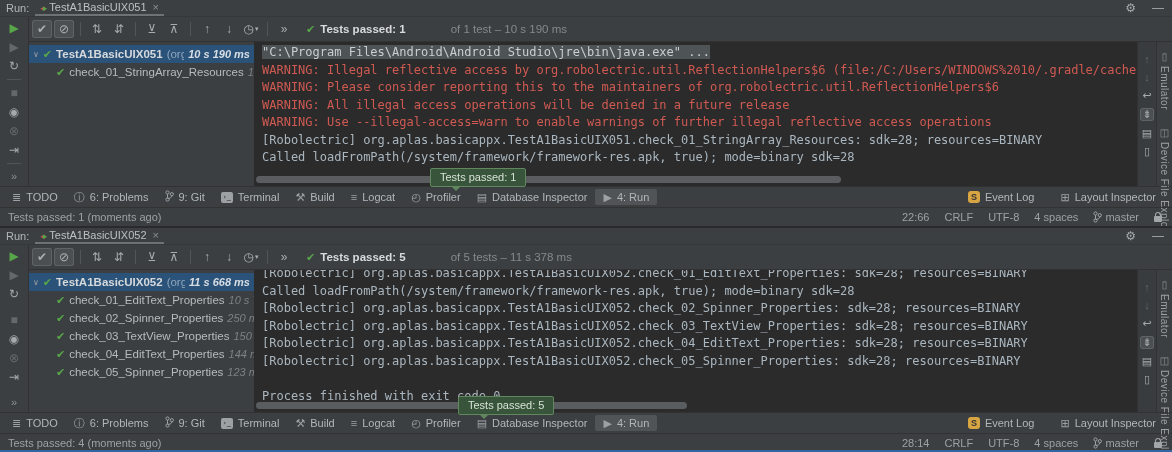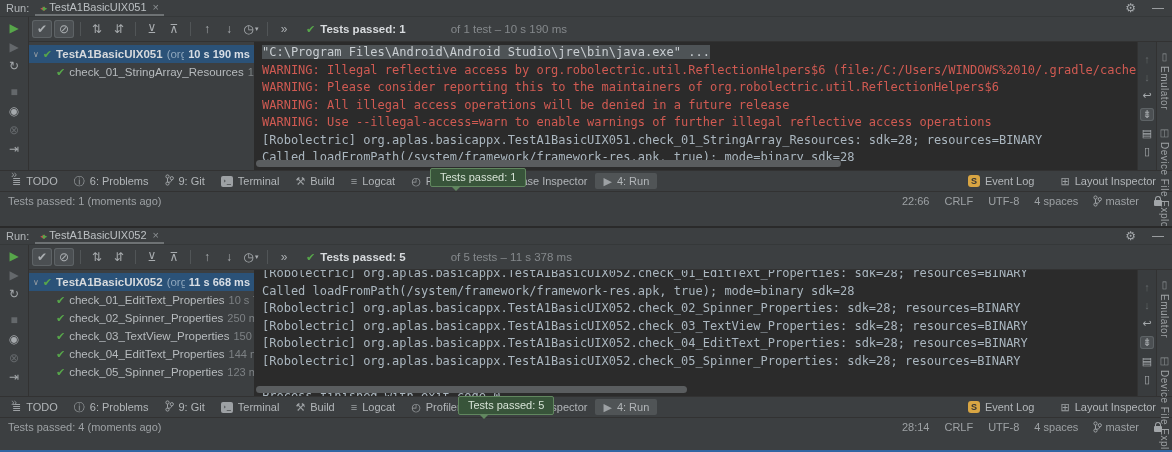--- a/index.html
+++ b/index.html
@@ -41,21 +41,21 @@
   .body{flex:1;display:flex;min-height:0;}
   .tree{flex:0 0 225px;padding-top:3px;font-size:11.5px;overflow:hidden;}
   .tree-row{height:18px;display:flex;align-items:center;gap:4px;padding:0 4px;white-space:nowrap;overflow:hidden;}
   .tree-row.selected{background:#2b5278;}
   .tree-row.child{padding-left:27px;}
   .twisty{color:#9da1a4;font-size:8px;width:9px;}
   .check{color:#57a64a;font-size:11px;}
   .tlabel{color:#b7bbbe;}
   .tlabel.root{color:#d6d9dc;font-weight:bold;}
   .tpkg{color:#8fa7bd;overflow:hidden;flex:1 1 auto;min-width:0;}
-  .ttime{margin-left:auto;color:#7d8184;font-size:11px;flex:0 0 auto;}
+  .ttime{margin-left:auto;color:#7d8184;font-size:11px;flex:0 0 auto;font-style:italic;}
   .selected .ttime{color:#d8dee5;font-weight:bold;}
 
   .console{flex:1;min-width:0;background:#2b2b2b;font-family:"DejaVu Sans Mono",monospace;
            font-size:12px;line-height:17.5px;color:#aab6bf;padding:2px 0 0 8px;position:relative;overflow:hidden;}
   .cline{white-space:pre;}
   .cline.red{color:#d05a52;}
   .cline.sel .seltext{background:#4e5356;color:#c9ced2;}
   .clines.clip-top{margin-top:-7px;}
   .hscroll{position:absolute;left:2px;right:20px;bottom:3px;height:7px;}
   .hthumb{height:7px;border-radius:4px;background:#5a5d5f;}
@@ -80,21 +80,21 @@
   .tw-left{display:flex;align-items:center;}
   .tw-btn{display:flex;align-items:center;gap:5px;padding:2px 8px;border-radius:2px;white-space:nowrap;}
   .tw-btn.active{background:#505456;}
   .tw-btn .gl{font-size:11px;color:#9da1a4;}
   .twbar-right{margin-left:auto;display:flex;gap:10px;align-items:center;}
   .elog-badge{width:12px;height:12px;background:#d8a543;color:#343434;border-radius:3px;font-size:9px;font-weight:bold;
               display:inline-flex;align-items:center;justify-content:center;}
   .termbox{width:12px;height:11px;background:#9da1a4;color:#3c3f41;font-size:7px;font-weight:bold;border-radius:2px;
            display:inline-flex;align-items:center;justify-content:center;font-family:"DejaVu Sans Mono",monospace;}
 
-  .statusbar{flex:0 0 18px;display:flex;align-items:center;font-size:11px;color:#9da1a4;padding:0 10px 16px 8px;border-top:1px solid #323232;gap:40px;}
+  .statusbar{flex:0 0 18px;display:flex;align-items:center;font-size:11px;color:#9da1a4;padding:0 10px 0 8px;border-top:1px solid #323232;gap:40px;}
   .status-right{margin-left:auto;display:flex;gap:15px;align-items:center;}
   .sitem{white-space:nowrap;}
   .branch{display:inline-flex;align-items:center;gap:3px;}
   .lock{width:8px;height:6px;background:#a2a6a9;border-radius:1px;position:relative;margin-top:3px;display:inline-block;}
   .lock::before{content:'';position:absolute;top:-4px;left:1px;width:4px;height:4px;border:1.5px solid #a2a6a9;border-bottom:none;border-radius:3px 3px 0 0;}
   .blue-edge{position:absolute;left:0;right:0;bottom:0;height:2px;background:#3166a3;z-index:9;}
 </style>
 </head>
 <body>
 

